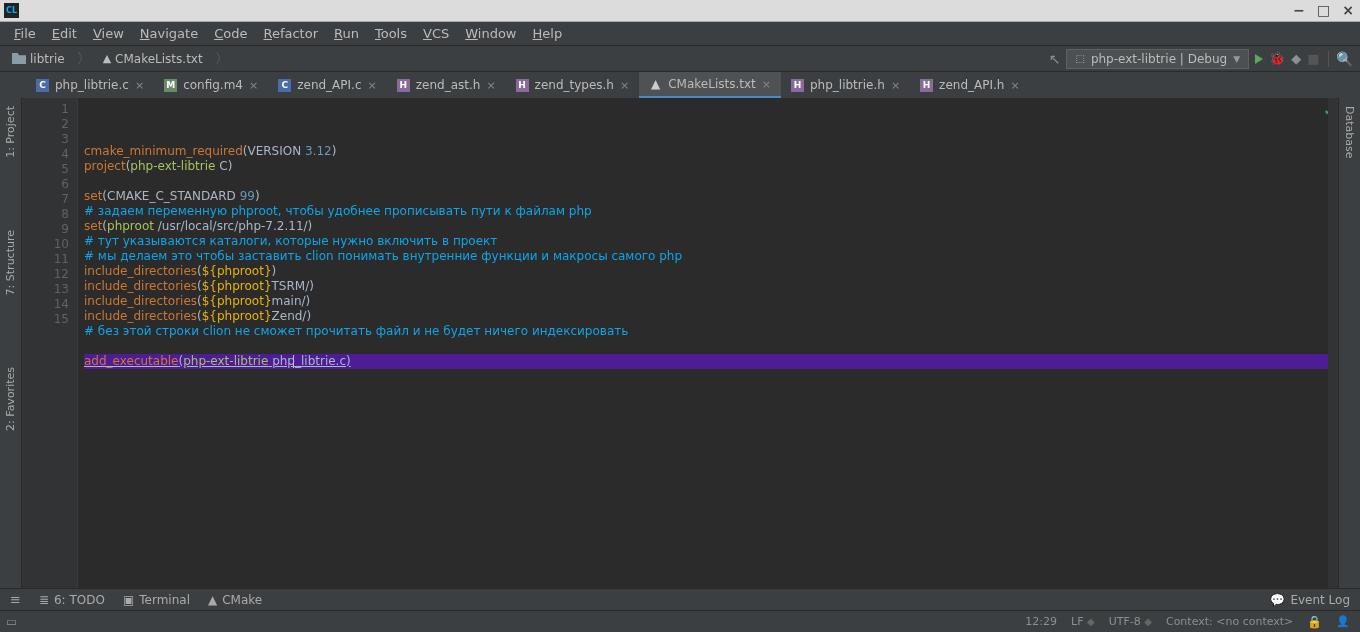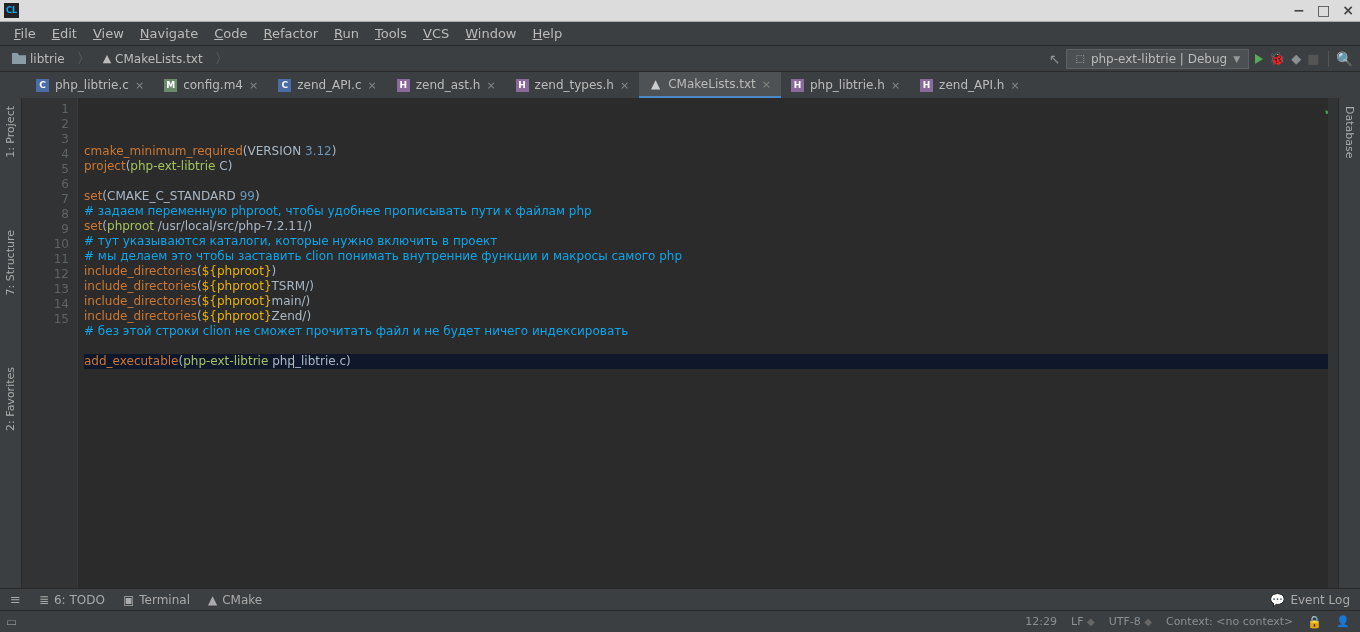--- a/index.html
+++ b/index.html
@@ -41,21 +41,21 @@
 .bodyrow { flex:1; display:flex; position:relative; overflow:hidden; }
 .left-tools, .right-tools { width:22px; background:#3c3f41; display:flex; flex-direction:column; align-items:center; font-size:11px; color:#aaa; padding-top:2px; border-right:1px solid #2a2a2a; }
 .right-tools { border-right:none; border-left:1px solid #2a2a2a; }
 .vtab { writing-mode:vertical-rl; padding:6px 2px; cursor:pointer; }
 .left-tools .vtab { transform:rotate(180deg); }
 .editor { flex:1; display:flex; background:#2b2b2b; font-family:"DejaVu Sans Mono",Consolas,monospace; font-size:12px; position:relative; }
 .gutter { width:56px; background:#313335; color:#606366; text-align:right; padding:4px 8px 4px 4px; line-height:15px; border-right:1px solid #3a3a3a; }
 .gutter .ln { height:15px; }
 .code { flex:1; padding:16px 6px; line-height:15px; white-space:pre; color:#a9b7c6; position:relative; }
 .code .line { height:15px; position:relative; }
-.code .line.cur { background:#0f172a; }
+.code .line.cur { background:#4c1d95;text-decoration:underline; }
 .caret { position:absolute; width:1px; height:13px; background:#bbb; }
 .kw { color:#cc7832; }
 .num { color:#6897bb; }
 .var { color:#eab308; }
 .cmt { color:#0ea5e9; }
 .ident { color:#a5c261; }
 .check-icon { position:absolute; top:6px; right:4px; color:#499c54; font-size:12px; }
 .scrollstripe { position:absolute; right:0; top:0; bottom:0; width:10px; background:#313335; }
 
 .bottom-tools { height:22px; background:#3c3f41; display:flex; align-items:center; justify-content:space-between; padding:0 10px; font-size:12px; border-top:1px solid #2a2a2a; }

